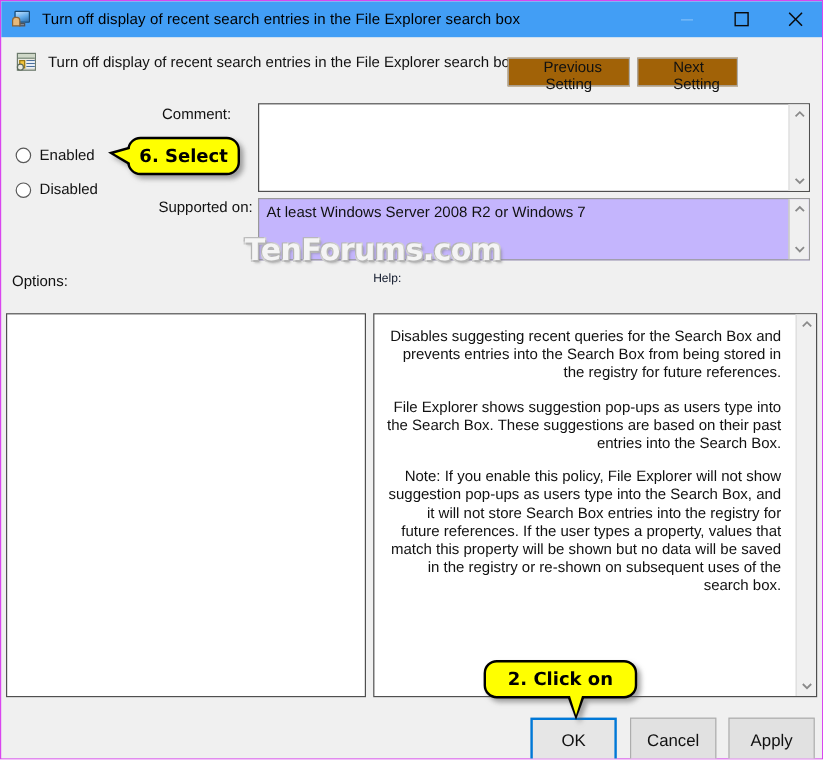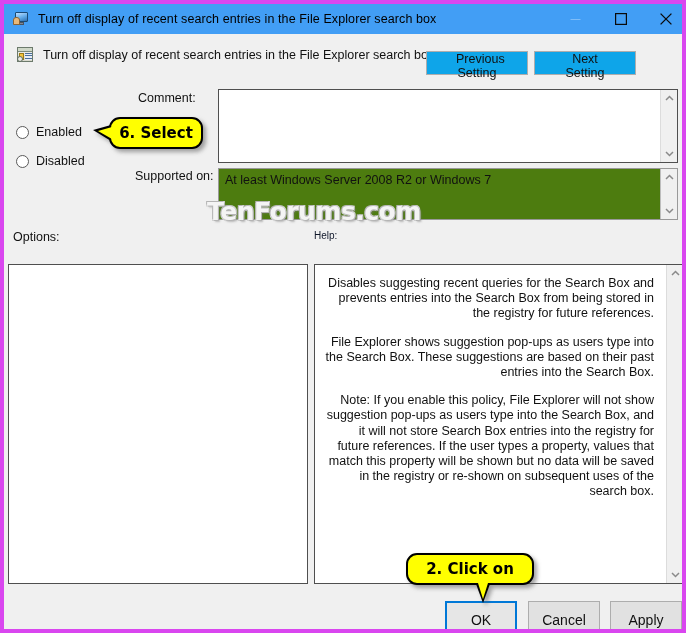--- a/index.html
+++ b/index.html
@@ -6,21 +6,21 @@
   html, body {
     width: 686px; height: 633px;
     background: #ffffff;
     font-family: "Liberation Sans", sans-serif;
     overflow: hidden;
   }
   #window {
     position: relative;
     width: 686px; height: 633px;
     background: #f0f0f0;
-    border: 4px solid #d946ef;
+    border: 1px solid #d946ef;
     overflow: hidden;
   }
 
   
   #titlebar {
     position: absolute; left: 0; top: 0;
     width: 684px; height: 30px;
     background: #429ef5;
     display: flex; align-items: center;
   }
@@ -88,28 +88,28 @@
   .pol-lines {
     position: absolute; left: 9px; top: 7px; width: 7px; height: 7px;
     background: repeating-linear-gradient(180deg,#4a6f9c 0 1px,#e8eef5 1px 2.4px);
   }
   .pol-dot {
     position: absolute; left: 1px; top: 10px; width: 6px; height: 6px;
     border-radius: 50%; background: #eaeae2; border: 1px solid #5d6b5d;
   }
   #header-text { font-size: 12.5px; color: #111; white-space: nowrap; }
   .hdr-btn {
-    height: 24px; background: #0ea5e9;
+    height: 24px; background: #a16207;
     border: 1px solid #adadad;
     font-size: 12.5px; color: #111;
     font-family: "Liberation Sans", sans-serif;
     cursor: default; padding: 0 29px;
   }
   #btn-prev-setting { position: absolute; left: 422px; top: 47px; width: 102px; }
-  #btn-next-setting { position: absolute; left: 530px; top: 47px; width: 102px; }
+  #btn-next-setting { position: absolute; left: 530px; top: 47px; width: 84px; }
 
   
   .radio-row {
     position: absolute; left: 12px;
     display: flex; align-items: center; height: 18px;
   }
   #radio-not-configured { top: 90px; }
   #radio-enabled       { top: 119px; }
   #radio-disabled      { top: 148px; }
   .radio-mark {
@@ -137,21 +137,21 @@
     width: 460px; height: 74px;
     background: #fff; border: 1px solid #4f4f4f;
     display: flex;
   }
   #comment-text {
     flex: 1 1 auto; font-size: 12.5px; color: #111; padding: 3px 4px;
   }
   #supported-box {
     position: absolute; left: 214px; top: 164px;
     width: 460px; height: 52px;
-    background: #4d7c0f; border: 1px solid #999;
+    background: #c4b5fd; border: 1px solid #999;
     display: flex;
   }
   #supported-text {
     flex: 1 1 auto; font-size: 12.5px; color: #111; padding: 4px 6px;
     white-space: nowrap;
   }
 
   
   .vscroll {
     width: 17px; flex: 0 0 auto;

